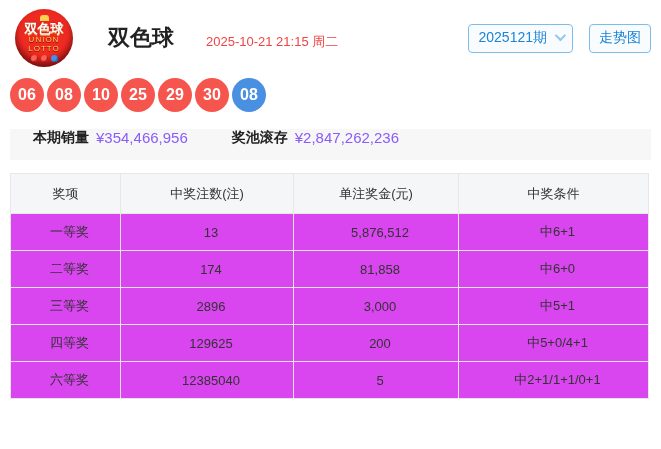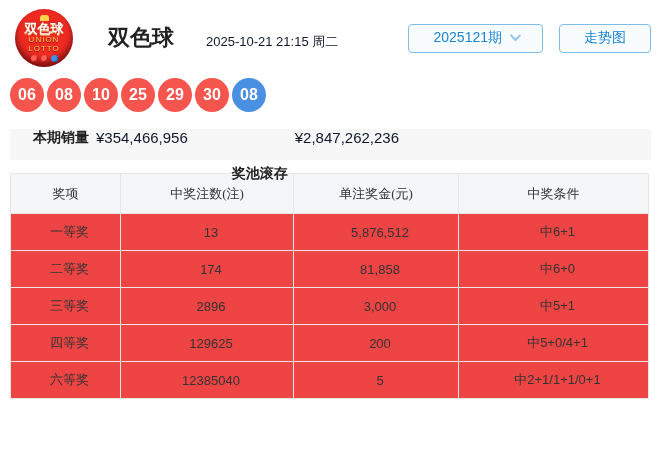--- a/index.html
+++ b/index.html
@@ -18,49 +18,49 @@
   .logo-cn { color:#fff; font-weight:bold; font-size:13px; letter-spacing:0;
              text-shadow: 0 0 2px #b01314, 0 1px 0 #ffd24d; }
   .logo-en { color:#ffd24d; font-weight:normal; font-size:8px; letter-spacing:1px; margin-top:1px;
              text-shadow: 0 1px 0 #7e0b0d; }
   .logo-dots { display:flex; gap:3px; margin-top:2px; }
   .dot { width:7px; height:7px; border-radius:50%; }
   .dot.r { background:#ff6054; box-shadow: inset -1px -1px 1px #a31113; }
   .dot.b { background:#4a90e2; box-shadow: inset -1px -1px 1px #1c5fae; }
 
   .title { font-size:22px; font-weight:bold; color:#222; margin-left:15px; }
-  .datetime { font-size:13px; color:#0f172a; margin-left:12px; margin-top:7px; }
+  .datetime { font-size:13px; color:#ef4444; margin-left:12px; margin-top:7px; }
 
   .header-right { margin-left:auto; display:flex; gap:16px; align-items:center; }
-  .select, .btn { height:29px; padding:0 24px; border:1px solid #7fbde9; border-radius:4px;
+  .select, .btn { height:29px; padding:0 9px; border:1px solid #7fbde9; border-radius:4px;
                   color:#1b84d5; font-size:14px; background:#f9fcff; cursor:pointer;
                   display:flex; align-items:center; justify-content:center; gap:8px; }
   .chev { width:8px; height:8px; border-right:2px solid #8ec6ee; border-bottom:2px solid #8ec6ee;
           transform: rotate(45deg) translateY(-2px); margin-top:-3px; }
 
   
   .balls { display:flex; gap:3px; padding:10px 0 0 10px; }
   .ball { width:34px; height:34px; border-radius:50%; color:#fff; font-weight:bold; font-size:16px;
           display:flex; align-items:center; justify-content:center; }
   .ball.red  { background:#f6554e; }
   .ball.blue { background:#4a90e2; }
 
   
   .summary { margin:17px 10px 0 10px; background:#f7f7f8; height:31px;
              display:flex; align-items:flex-start; padding-left:23px; font-size:14px; }
   .summary .label { font-weight:bold; color:#222; }
-  .summary .value { color:#0f172a; margin-left:7px; font-size:15px; }
-  .summary .label.pool { margin-left:44px;margin-top:36px; }
+  .summary .value { color:#8b5cf6; margin-left:7px; font-size:15px; }
+  .summary .label.pool { margin-left:44px; }
 
   
   table.prize-table { margin:13px 10px 0 10px; width:638px; border-collapse:collapse;
                       font-size:13px; color:#333; table-layout:fixed; }
   .prize-table th, .prize-table td { border:1px solid #e7e7e7; text-align:center; }
-  .prize-table th { background:#f5f6f8; font-weight:400; height:40px;font-family:Liberation Serif, serif; }
-  .prize-table td { height:37px; background:#ef4444;padding-left:8px; }
+  .prize-table th { background:#f5f6f8; font-weight:400; height:40px; }
+  .prize-table td { height:37px; background:#d946ef;padding-left:8px; }
   .c1 { width:110px; } .c2 { width:173px; } .c3 { width:165px; } .c4 { width:190px; }
 </style>
 </head>
 <body>
 
 <div class="app">
 
   <div class="header">
     <div class="logo">
       <div class="logo-crown"></div>

